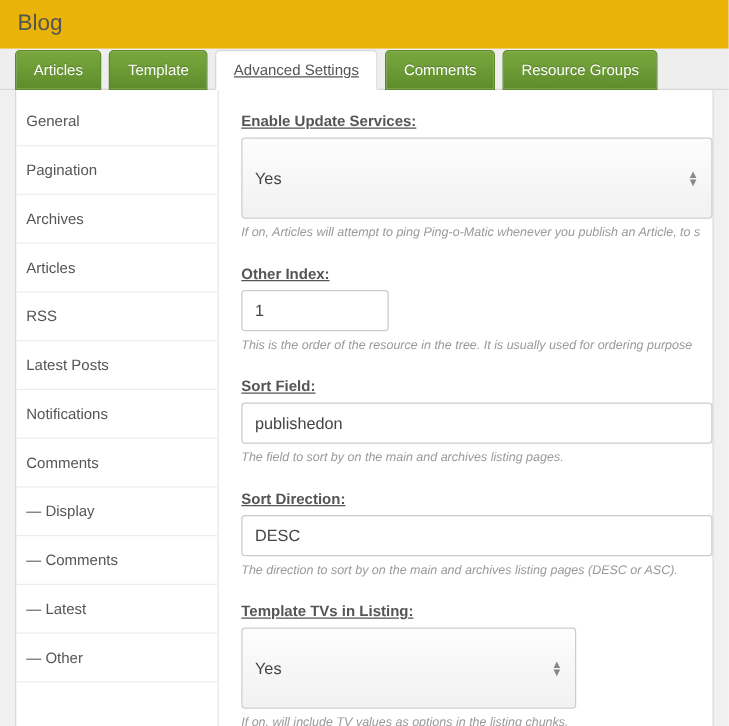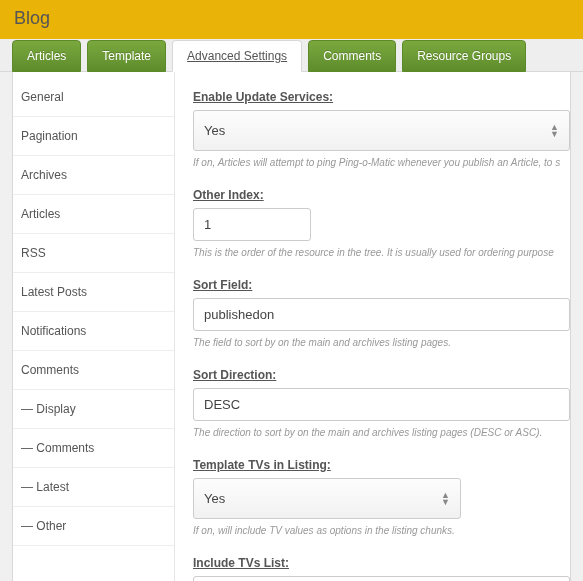--- a/index.html
+++ b/index.html
@@ -11,21 +11,21 @@
 .tab.active { background: #fff; color: #555; border: 1px solid #d8d8d8; border-bottom: 1px solid #fff; text-decoration: underline; }
 .content-wrap { display: flex; background: #fff; border-left: 1px solid #d8d8d8; border-right: 1px solid #d8d8d8; margin: 0 12px; min-height: 520px; }
 .sidebar { width: 162px; border-right: 1px solid #e6e6e6; padding-top: 6px; }
 .side-item { padding: 12px 8px; font-size: 12px; color: #555; border-bottom: 1px solid #ededed; cursor: pointer; }
 .main { flex: 1; padding: 18px 0 18px 18px; }
 .field { margin-bottom: 20px; }
 .field-label { font-weight: bold; color: #555; font-size: 12px; margin-bottom: 6px; display: block; text-decoration: underline; }
 .field-help { color: #999; font-style: italic; font-size: 10px; margin-top: 6px; white-space: nowrap; overflow: hidden; }
 .input-text { border: 1px solid #ccc; border-radius: 3px; padding: 8px 10px; font-size: 13px; color: #444; width: 100%; background: #fff; }
 .input-text.narrow { width: 118px; }
-.select-box { border: 1px solid #ccc; border-radius: 3px; padding: 12px 10px; font-size: 13px; color: #444; background: linear-gradient(#fdfdfd,#f1f1f1); display: flex; justify-content: space-between; align-items: flex-end; cursor: pointer; }
+.select-box { border: 1px solid #ccc; border-radius: 3px; padding: 24px 10px; font-size: 13px; color: #444; background: linear-gradient(#fdfdfd,#f1f1f1); display: flex; justify-content: space-between; align-items: flex-end; cursor: pointer; }
 .select-arrows { color: #888; font-size: 9px; line-height: 7px; display: flex; flex-direction: column; }
 .select-wide { width: 268px; }
 .input-wide { width: 100%; }
 </style>
 </head>
 <body>
 
 <div class="page-title">Blog</div>
 
 <div class="tabs">

